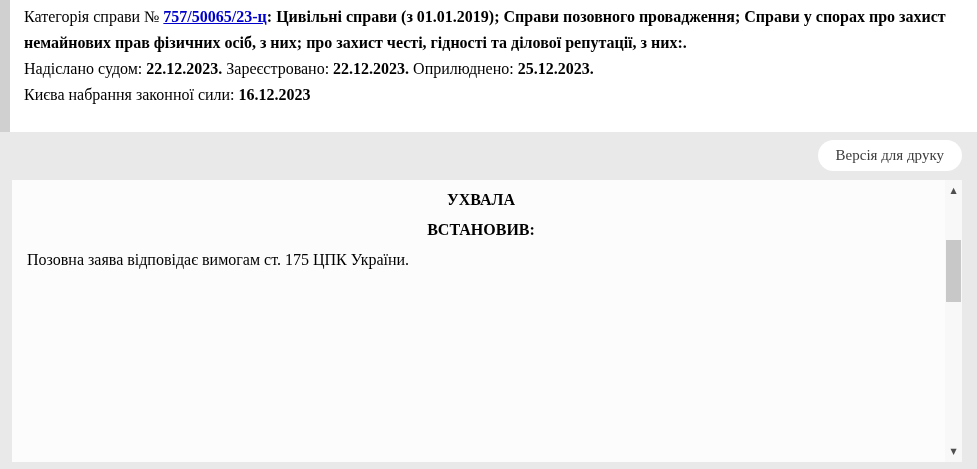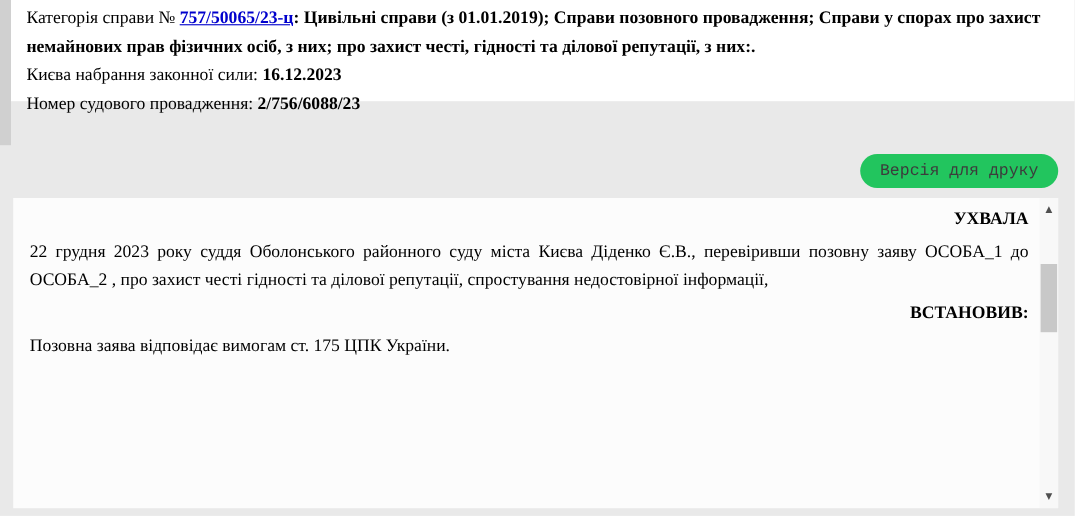--- a/index.html
+++ b/index.html
@@ -9,51 +9,51 @@
     position:relative;
     overflow:hidden;
     font-family:"Liberation Serif", serif;
     color:#000;
   }
   .left-strip {
     position:absolute; left:0; top:0; width:10px; height:132px;
     background:#d0d0d0;
   }
   .meta-panel {
-    position:absolute; left:10px; top:0; right:0; height:92px;
+    position:absolute; left:10px; top:0; right:0; height:132px;
     background:#ffffff;
     box-sizing:border-box;
     padding:4px 30px 0 14px;
     font-size:16px; line-height:26px;
   }
   .b { font-weight:bold; }
   .case-link {
     color:#0000cc; font-weight:bold; text-decoration:underline; cursor:pointer;
   }
   .print-btn {
     position:absolute; top:140px; right:15px; height:31px;
     padding:0 18px;
-    background:#22c55e; border:none; border-radius:16px;
-    font-family:Liberation Mono, monospace; font-size:15px; color:#3c3c3c;
+    background:#ffffff; border:none; border-radius:16px;
+    font-family:Liberation Serif, serif; font-size:15px; color:#3c3c3c;
     display:flex; align-items:center; justify-content:center;
     cursor:pointer;
   }
   .doc {
     position:absolute; left:12px; top:180px; right:15px; bottom:7px;
     background:#fcfcfc;
     overflow:hidden;
   }
   .doc-content {
     position:absolute; left:0; right:17px; top:0; bottom:0;
     padding:2px 10px 0 15px;
     font-size:16px; line-height:25px;
     text-align:justify;
   }
   .doc-content > * { margin:5px 0 0 0; }
-  .doc-center { text-align:right; font-weight:bold; }
+  .doc-center { text-align:center; font-weight:bold; }
   .scrollbar {
     position:absolute; right:0; top:0; bottom:0; width:17px;
     background:#f8f8f8;
   }
   .sb-btn {
     position:absolute; left:0; right:0; height:17px;
     display:flex; align-items:center; justify-content:center;
     font-size:8px; color:#4f4f4f; font-family:"DejaVu Sans", sans-serif;
     cursor:pointer;
   }
@@ -68,33 +68,32 @@
 </head>
 <body>
 
 <div class="left-strip"></div>
 
 <div class="meta-panel">
   <div>
     <span>Категорія справи № </span><a href="#" class="case-link">757/50065/23-ц</a><span class="b">: </span><span class="b">Цивільні справи (з 01.01.2019); Справи позовного провадження; Справи у спорах про захист немайнових прав фізичних осіб, з них; про захист честі, гідності та ділової репутації, з них:.</span>
   </div>
   <div>
-    <span>Києва набрання законної сили: </span><span class="b">16.12.2023</span>
+    <span>Надіслано судом: </span><span class="b">22.12.2023.</span><span> Зареєстровано: </span><span class="b">22.12.2023.</span><span> Оприлюднено: </span><span class="b">25.12.2023.</span>
   </div>
   <div>
-    <span>Номер судового провадження: </span><span class="b">2/756/6088/23</span>
+    <span>Києва набрання законної сили: </span><span class="b">16.12.2023</span>
   </div>
 </div>
 
 <button class="print-btn">Версія для друку</button>
 
 <div class="doc">
   <div class="doc-content">
     <div class="doc-center">УХВАЛА</div>
-    <p>22 грудня 2023 року суддя Оболонського районного суду міста Києва Діденко Є.В., перевіривши позовну заяву ОСОБА_1 до ОСОБА_2 , про захист честі гідності та ділової репутації, спростування недостовірної інформації,</p>
     <div class="doc-center">ВСТАНОВИВ:</div>
     <p>Позовна заява відповідає вимогам ст. 175 ЦПК України.</p>
   </div>
   <div class="scrollbar">
     <div class="sb-btn sb-up">▲</div>
     <div class="sb-thumb"></div>
     <div class="sb-btn sb-down">▼</div>
   </div>
 </div>
 

